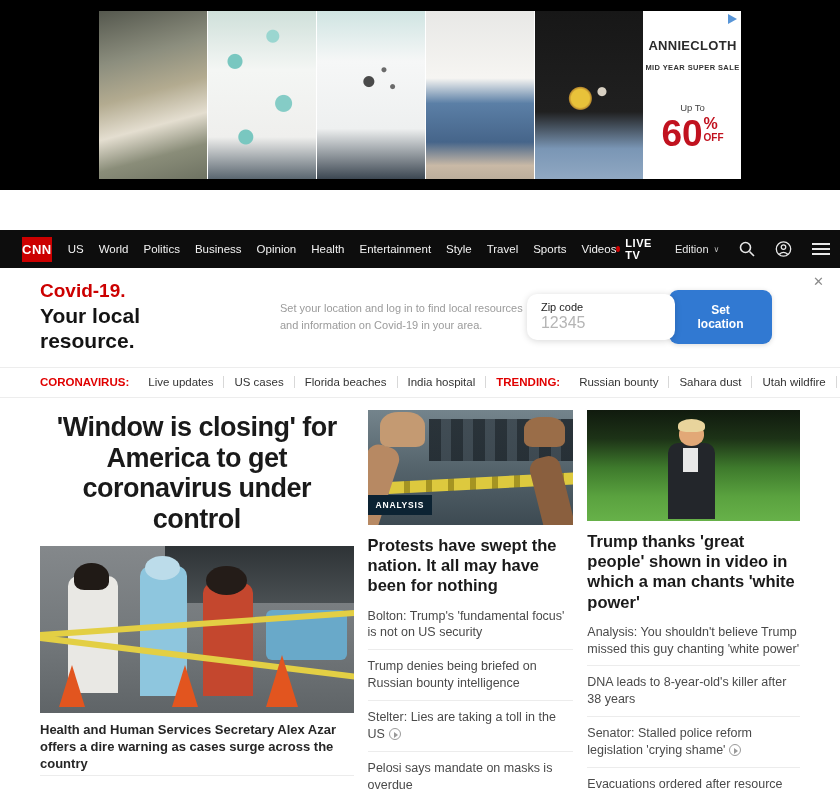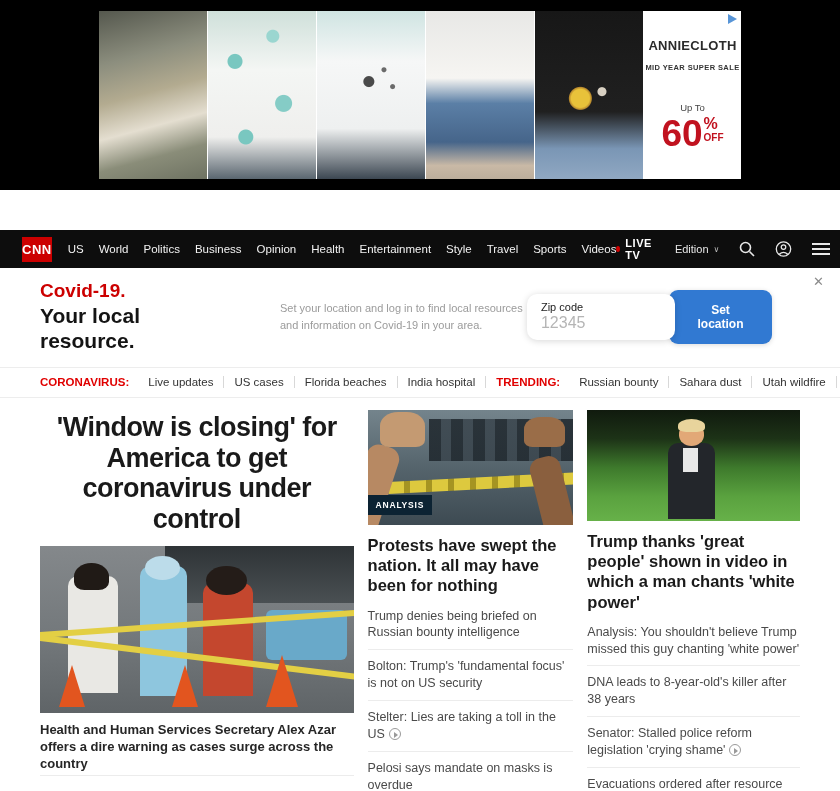--- a/index.html
+++ b/index.html
@@ -289,23 +289,23 @@
       <div class="shape pm-tape"></div>
       <div class="shape pm-arm-l"></div>
       <div class="shape pm-hand-l"></div>
       <div class="shape pm-arm-r"></div>
       <div class="shape pm-hand-r"></div>
       <div class="analysis-badge">ANALYSIS</div>
     </div>
     <h2 class="sub-headline">Protests have swept the nation. It all may have been for nothing</h2>
     <div class="news-list">
 
+        <div class="news-item"><span>Bolton: Trump's 'fundamental focus' is not on US security</span></div>
+
         <div class="news-item"><span>Trump denies being briefed on Russian bounty intelligence</span></div>
-
-        <div class="news-item"><span>Bolton: Trump's 'fundamental focus' is not on US security</span></div>
 
         <div class="news-item"><span>Stelter: Lies are taking a toll in the US</span><span class="play-icon"></span></div>
 
         <div class="news-item"><span>Pelosi says mandate on masks is overdue</span></div>
 
         <div class="news-item"><span>Video shows stickers being removed</span><span class="play-icon"></span></div>
 
       </div>
   </div>
 

